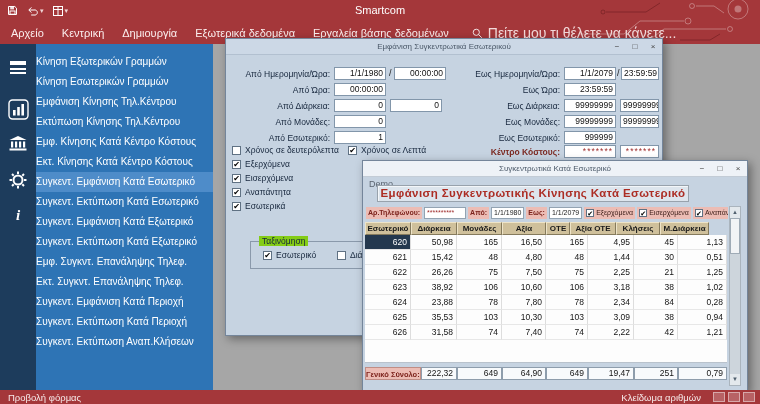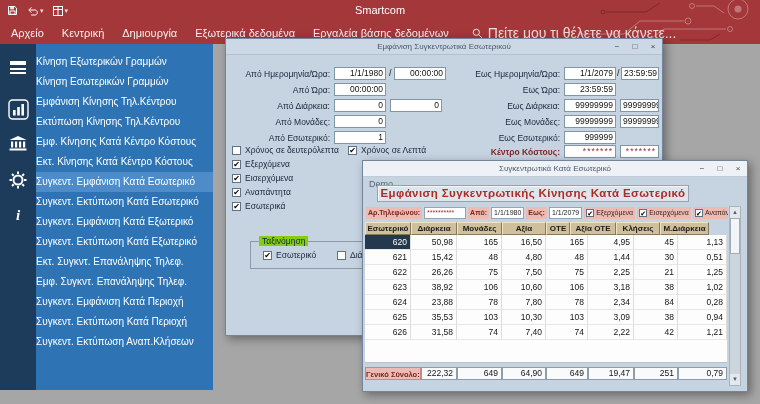--- a/index.html
+++ b/index.html
@@ -197,22 +197,22 @@
     <div class="side-item">Κίνηση Εξωτερικών Γραμμών</div>
     <div class="side-item">Κίνηση Εσωτερικών Γραμμών</div>
     <div class="side-item">Εμφάνιση Κίνησης Τηλ.Κέντρου</div>
     <div class="side-item">Εκτύπωση Κίνησης Τηλ.Κέντρου</div>
     <div class="side-item">Εμφ. Κίνησης Κατά Κέντρο Κόστους</div>
     <div class="side-item">Εκτ. Κίνησης Κατά Κέντρο Κόστους</div>
     <div class="side-item selected">Συγκεντ. Εμφάνιση Κατά Εσωτερικό</div>
     <div class="side-item">Συγκεντ. Εκτύπωση Κατά Εσωτερικό</div>
     <div class="side-item">Συγκεντ. Εμφάνιση Κατά Εξωτερικό</div>
     <div class="side-item">Συγκεντ. Εκτύπωση Κατά Εξωτερικό</div>
+    <div class="side-item">Εμφ. Συγκντ. Επανάληψης Τηλεφ.</div>
     <div class="side-item">Εκτ. Συγκντ. Επανάληψης Τηλεφ.</div>
-    <div class="side-item">Εμφ. Συγκντ. Επανάληψης Τηλεφ.</div>
     <div class="side-item">Συγκεντ. Εμφάνιση Κατά Περιοχή</div>
     <div class="side-item">Συγκεντ. Εκτύπωση Κατά Περιοχή</div>
     <div class="side-item">Συγκεντ. Εκτύπωση Αναπ.Κλήσεων</div>
   </div>
 
   <div class="window dlg1" style="left:225px;top:38px;width:436px;height:296px;z-index:10;">
     <div class="wtitle">
       <span class="wtitle-text">Εμφάνιση Συγκεντρωτικά Εσωτερικού</span>
       <span class="wbtns">
         <span class="wbtn">−</span>
@@ -428,14 +428,25 @@
       </div>
 
       <div class="vscroll">
         <div class="sbtn">▲</div>
         <div class="sthumb"></div>
         <div class="sbtn down">▼</div>
       </div>
     </div>
   </div>
 
+  <div class="statusbar">
+    <span class="sb-left">Προβολή φόρμας</span>
+    <span class="sb-right">
+      <span>Κλείδωμα αριθμών</span>
+      <span class="viewbtns">
+        <span class="vb"></span>
+        <span class="vb"></span>
+        <span class="vb"></span>
+      </span>
+    </span>
+  </div>
 
 </div>
 
 </body></html>

